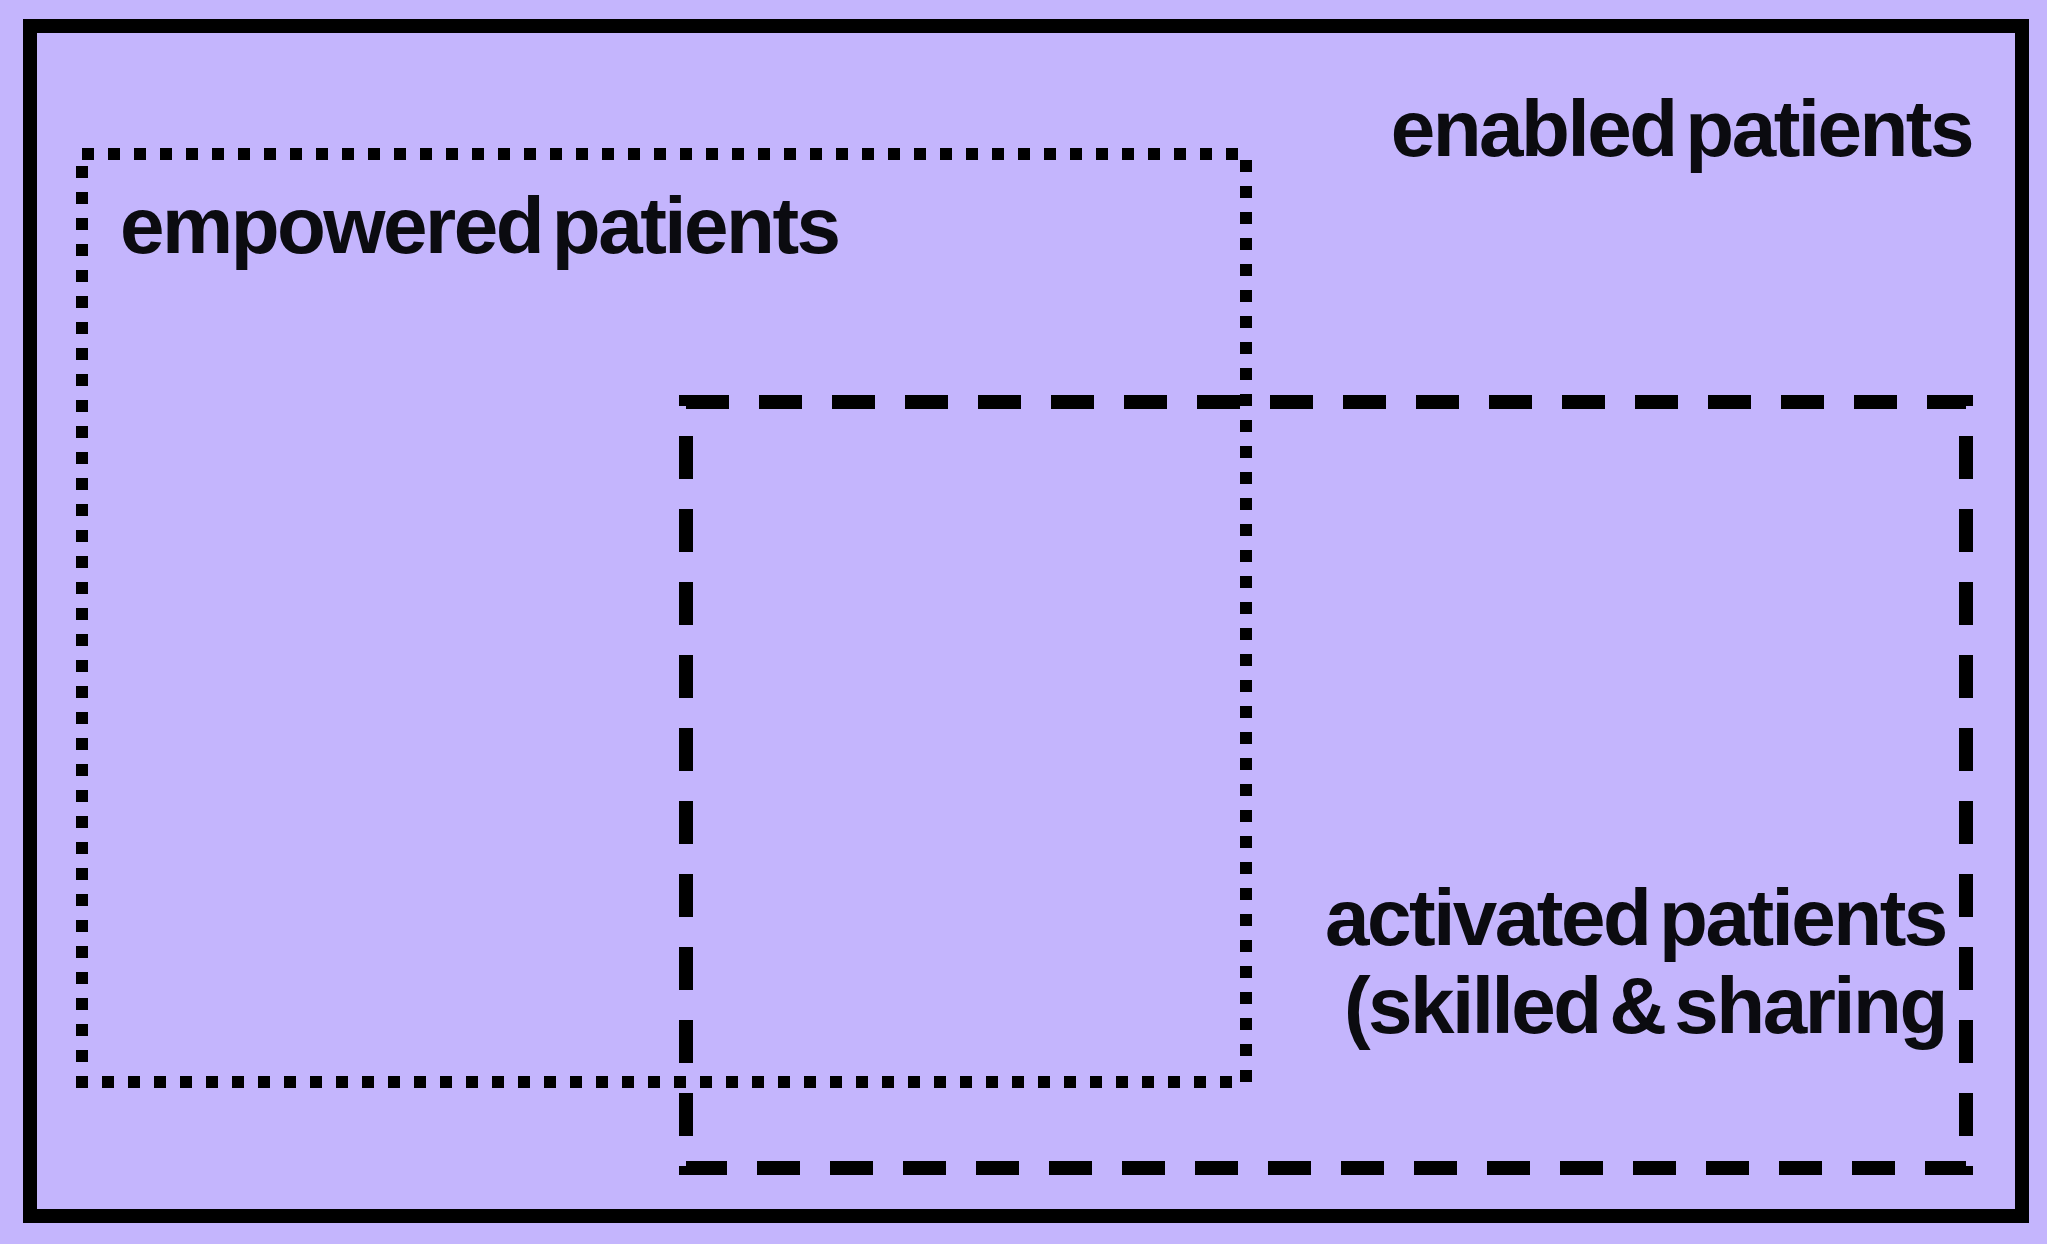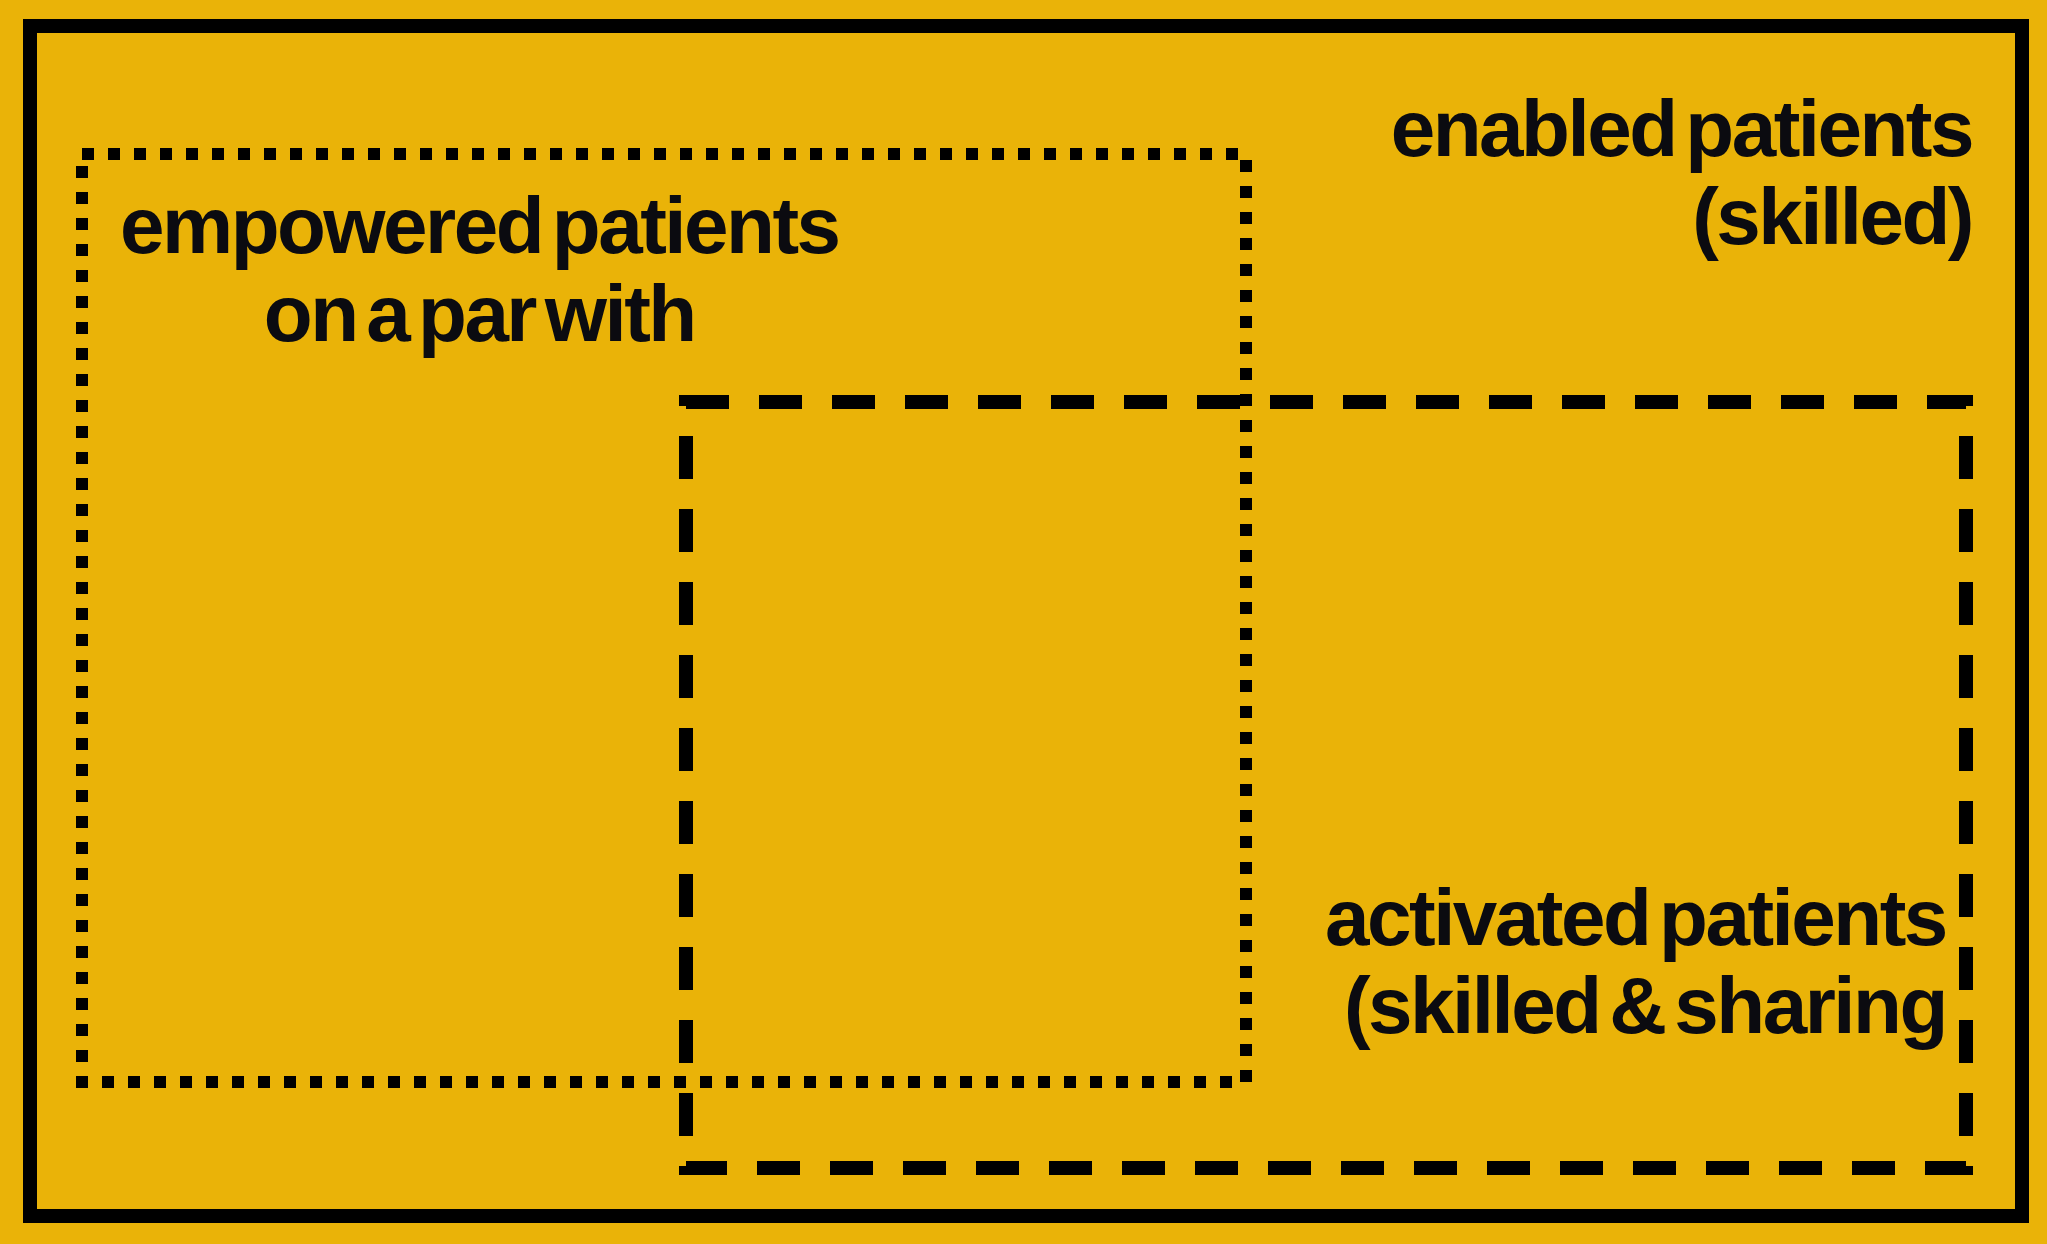--- a/index.html
+++ b/index.html
@@ -4,21 +4,21 @@
 <style>
   html, body {
     margin: 0;
     padding: 0;
     background: #ffffff;
   }
   .canvas {
     position: relative;
     width: 2047px;
     height: 1244px;
-    background: #eab308;
+    background: #c4b5fd;
     overflow: hidden;
     font-family: "Liberation Sans", sans-serif;
   }
   .boundaries {
     position: absolute;
     left: 0;
     top: 0;
     width: 2047px;
     height: 1244px;
     display: block;
@@ -61,26 +61,24 @@
 
     <rect x="30" y="26" width="1992" height="1190" fill="none" stroke="#000000" stroke-width="14"></rect>
 
     <rect x="82" y="154" width="1164" height="928" fill="none" stroke="#000000" stroke-width="12" stroke-dasharray="12 14"></rect>
 
     <rect x="686" y="402" width="1280" height="766" fill="none" stroke="#000000" stroke-width="14" stroke-dasharray="43 30"></rect>
   </svg>
 
   <div class="set-label label-enabled">
     <div>enabled patients</div>
-    <div>(skilled)</div>
   </div>
 
   <div class="set-label label-empowered">
     <div>empowered patients</div>
-    <div>on a par with</div>
   </div>
 
   <div class="set-label label-activated">
     <div>activated patients</div>
     <div>(skilled &amp; sharing</div>
   </div>
 
 </div>
 
 </body></html>

